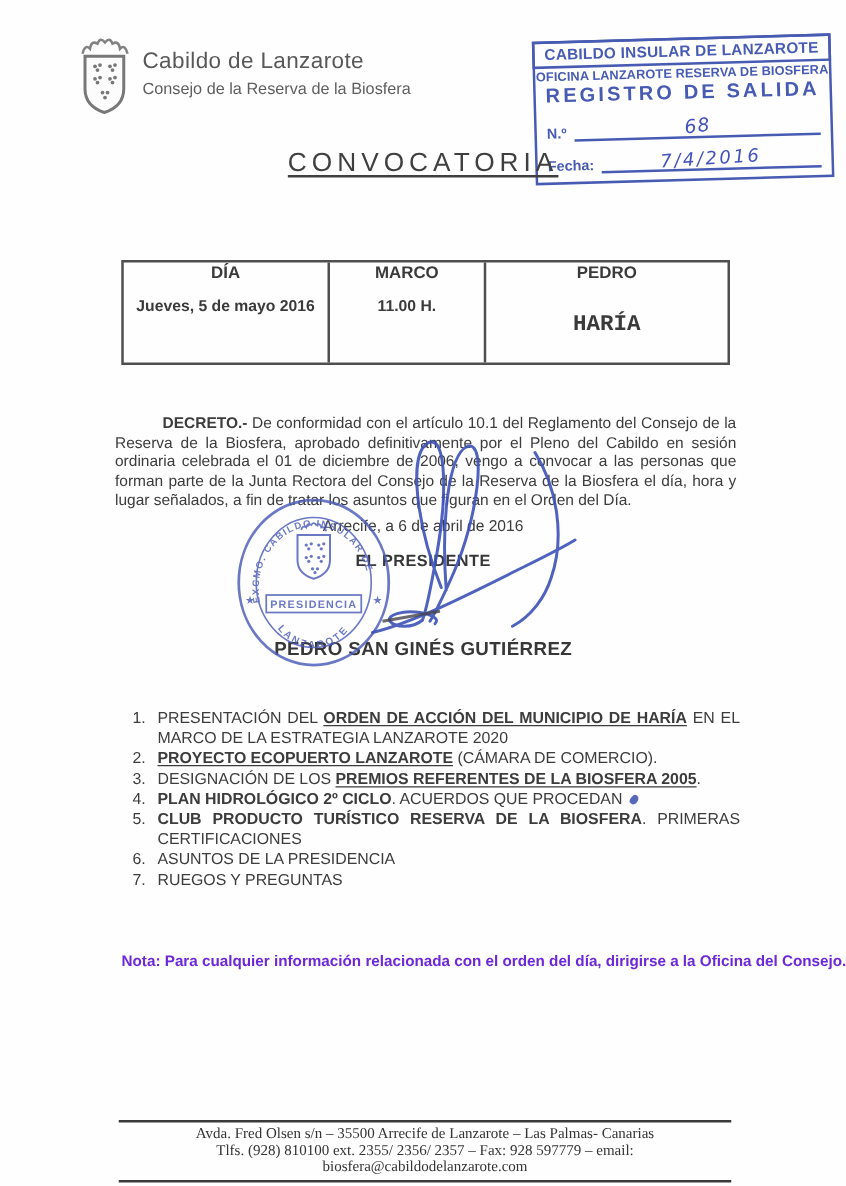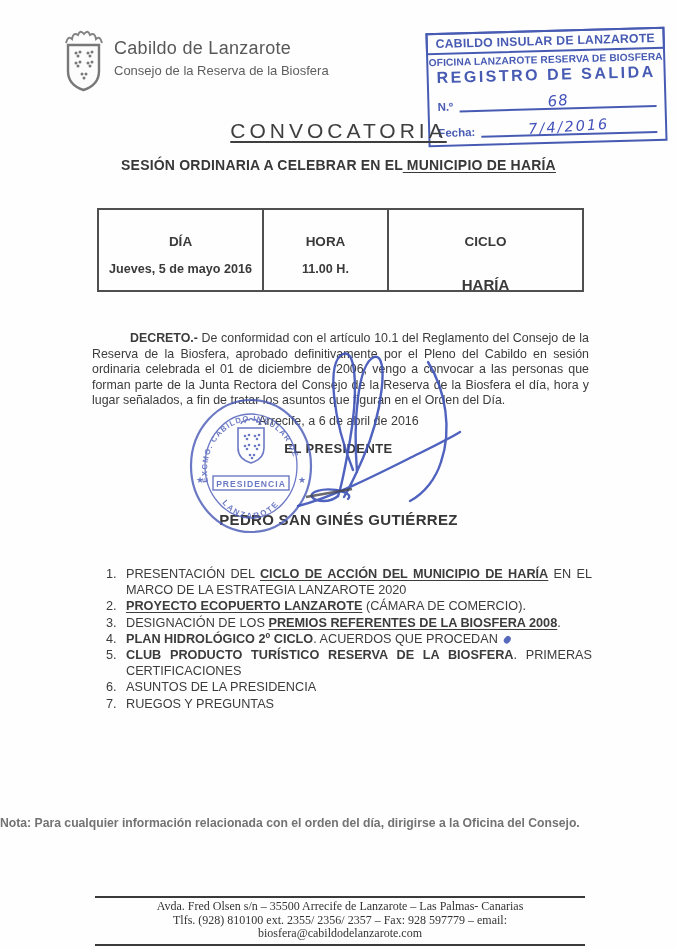--- a/index.html
+++ b/index.html
@@ -44,26 +44,26 @@
   .subtitle {
     position:absolute; left:0; right:0; top:157px; text-align:center;
     font-size:14px; font-weight:bold; color:#383838; letter-spacing:.2px;
   }
 
   
   .schedule {
     position:absolute; left:97px; top:208px; width:487px; height:84px;
     display:flex; border:2px solid #4f4f4f; background:transparent;
   }
-  .sch-col { display:flex; flex-direction:column; align-items:center; padding-top:24px; }
+  .sch-col { display:flex; flex-direction:column; align-items:center; padding-top:0; }
   .sch-col + .sch-col { border-left:2px solid #4f4f4f; }
   .sch-col-1 { width:163px; } .sch-col-2 { width:125px; } .sch-col-3 { flex:1; }
   .sch-th { font-size:13.5px; font-weight:bold; color:#3a3a3a; }
   .sch-td { font-size:12.6px; font-weight:bold; color:#3a3a3a; margin-top:13px; text-align:center; line-height:15px; }
-  .sch-td .big { font-size:15px; }
+  .sch-td .big { font-size:18px;font-family:Liberation Mono, monospace; }
 
   
   .decree {
     position:absolute; left:92px; top:331px; width:497px;
     font-size:12.4px; line-height:15.6px; text-align:justify; color:#3c3c3c;
     text-indent:38px;
   }
 
   
   .place-date { position:absolute; left:0; right:0; top:414px; text-align:center; font-size:12.5px; color:#3c3c3c; }
@@ -79,22 +79,22 @@
   .agenda-li { display:flex; font-size:12.7px; line-height:16.2px; color:#3c3c3c; }
   .agenda-num { width:20px; flex:none; }
   .agenda-txt { flex:1; text-align:justify; }
   .ink-mark {
     display:inline-block; width:6px; height:8px; background:#3a4fae;
     border-radius:50% 60% 55% 50%; transform:rotate(38deg) translateY(1px); margin-left:7px; opacity:.85;
   }
 
   
   .note {
-    position:absolute; left:0; right:0; top:816px; text-align:left;
-    font-size:12.2px; font-weight:bold; color:#737373;
+    position:absolute; left:0; right:0; top:762px; text-align:right;
+    font-size:12.2px; font-weight:bold; color:#6d28d9;
   }
 
   
   .footer {
     position:absolute; left:95px; top:885px; width:490px;
     border-top:2px solid #3a3a3a; border-bottom:2px solid #3a3a3a;
     font-family:"Liberation Serif", serif; font-size:12px; color:#333;
     text-align:center; padding:2px 0 3px 0; line-height:13.5px;margin-top:11px;
   }
 </style>
@@ -139,33 +139,32 @@
       <span class="stamp-lbl">N.º</span>
       <span class="stamp-fill"><span class="hand hand-num">68</span></span>
     </div>
     <div class="stamp-row">
       <span class="stamp-lbl">Fecha:</span>
       <span class="stamp-fill"><span class="hand hand-date">7/4/2016</span></span>
     </div>
   </div>
 
   <div class="title"><span>CONVOCATORIA</span></div>
-  <div class="subtitle"><span style="font-weight: bold;">SESIÓN ORDINARIA A CELEBRAR EN EL</span><span style="font-weight: bold; text-decoration: underline; text-underline-offset: 2px;"> MUNICIPIO DE HARÍA</span></div>
 
   <div class="schedule">
     <div class="sch-col sch-col-1">
       <div class="sch-th">DÍA</div>
       <div class="sch-td">Jueves, 5 de mayo 2016</div>
     </div>
     <div class="sch-col sch-col-2">
-      <div class="sch-th">HORA</div>
+      <div class="sch-th">MARCO</div>
       <div class="sch-td">11.00 H.</div>
     </div>
     <div class="sch-col sch-col-3">
-      <div class="sch-th">CICLO</div>
+      <div class="sch-th">PEDRO</div>
       <div class="sch-td">
         <br>
         <span class="big">HARÍA</span>
       </div>
     </div>
   </div>
 
   <div class="decree"><span style="font-weight: bold;">DECRETO.-</span><span> De conformidad con el artículo 10.1 del Reglamento del Consejo de la Reserva de la Biosfera, aprobado definitivamente por el Pleno del Cabildo en sesión ordinaria celebrada el 01 de diciembre de 2006, vengo a convocar a las personas que forman parte de la Junta Rectora del Consejo de la Reserva de la Biosfera el día, hora y lugar señalados, a fin de tratar los asuntos que figuran en el Orden del Día.</span></div>
 
   <div class="place-date">Arrecife, a  6 de abril de 2016</div>
@@ -221,29 +220,29 @@
       <path d="M 338 496 C 330 503 316 502 312 497 C 309 492 322 488 336 490 C 346 492 352 495 348 499"></path>
       <path d="M 298 506 C 330 498 370 478 408 459 C 428 449 447 440 460 432"></path>
       <path d="M 428 362 C 446 391 452 430 441 462 C 436 478 425 493 410 501"></path>
     </g>
     <path d="M 306 497 L 352 489" stroke="#44434a" stroke-width="2.6" fill="none" opacity="0.8"></path>
   </svg>
 
   <div class="agenda">
     <div class="agenda-li">
       <span class="agenda-num">1.</span>
-      <span class="agenda-txt"><span><span>PRESENTACIÓN DEL </span><span style="font-weight: bold; text-decoration: underline; text-underline-offset: 2px;">CICLO DE ACCIÓN DEL MUNICIPIO DE HARÍA</span><span> EN EL MARCO DE LA ESTRATEGIA LANZAROTE 2020</span></span></span>
+      <span class="agenda-txt"><span><span>PRESENTACIÓN DEL </span><span style="font-weight: bold; text-decoration: underline; text-underline-offset: 2px;">ORDEN DE ACCIÓN DEL MUNICIPIO DE HARÍA</span><span> EN EL MARCO DE LA ESTRATEGIA LANZAROTE 2020</span></span></span>
     </div>
     <div class="agenda-li">
       <span class="agenda-num">2.</span>
       <span class="agenda-txt"><span><span style="font-weight: bold; text-decoration: underline; text-underline-offset: 2px;">PROYECTO ECOPUERTO LANZAROTE</span><span> (CÁMARA DE COMERCIO).</span></span></span>
     </div>
     <div class="agenda-li">
       <span class="agenda-num">3.</span>
-      <span class="agenda-txt"><span><span>DESIGNACIÓN DE LOS </span><span style="font-weight: bold; text-decoration: underline; text-underline-offset: 2px;">PREMIOS REFERENTES DE LA BIOSFERA 2008</span><span>.</span></span></span>
+      <span class="agenda-txt"><span><span>DESIGNACIÓN DE LOS </span><span style="font-weight: bold; text-decoration: underline; text-underline-offset: 2px;">PREMIOS REFERENTES DE LA BIOSFERA 2005</span><span>.</span></span></span>
     </div>
     <div class="agenda-li">
       <span class="agenda-num">4.</span>
       <span class="agenda-txt"><span><span style="font-weight: bold;">PLAN HIDROLÓGICO 2º CICLO</span><span>. ACUERDOS QUE PROCEDAN</span></span><span class="ink-mark"></span></span>
     </div>
     <div class="agenda-li">
       <span class="agenda-num">5.</span>
       <span class="agenda-txt"><span><span style="font-weight: bold;">CLUB PRODUCTO TURÍSTICO RESERVA DE LA BIOSFERA</span><span>. PRIMERAS CERTIFICACIONES</span></span></span>
     </div>
     <div class="agenda-li">

